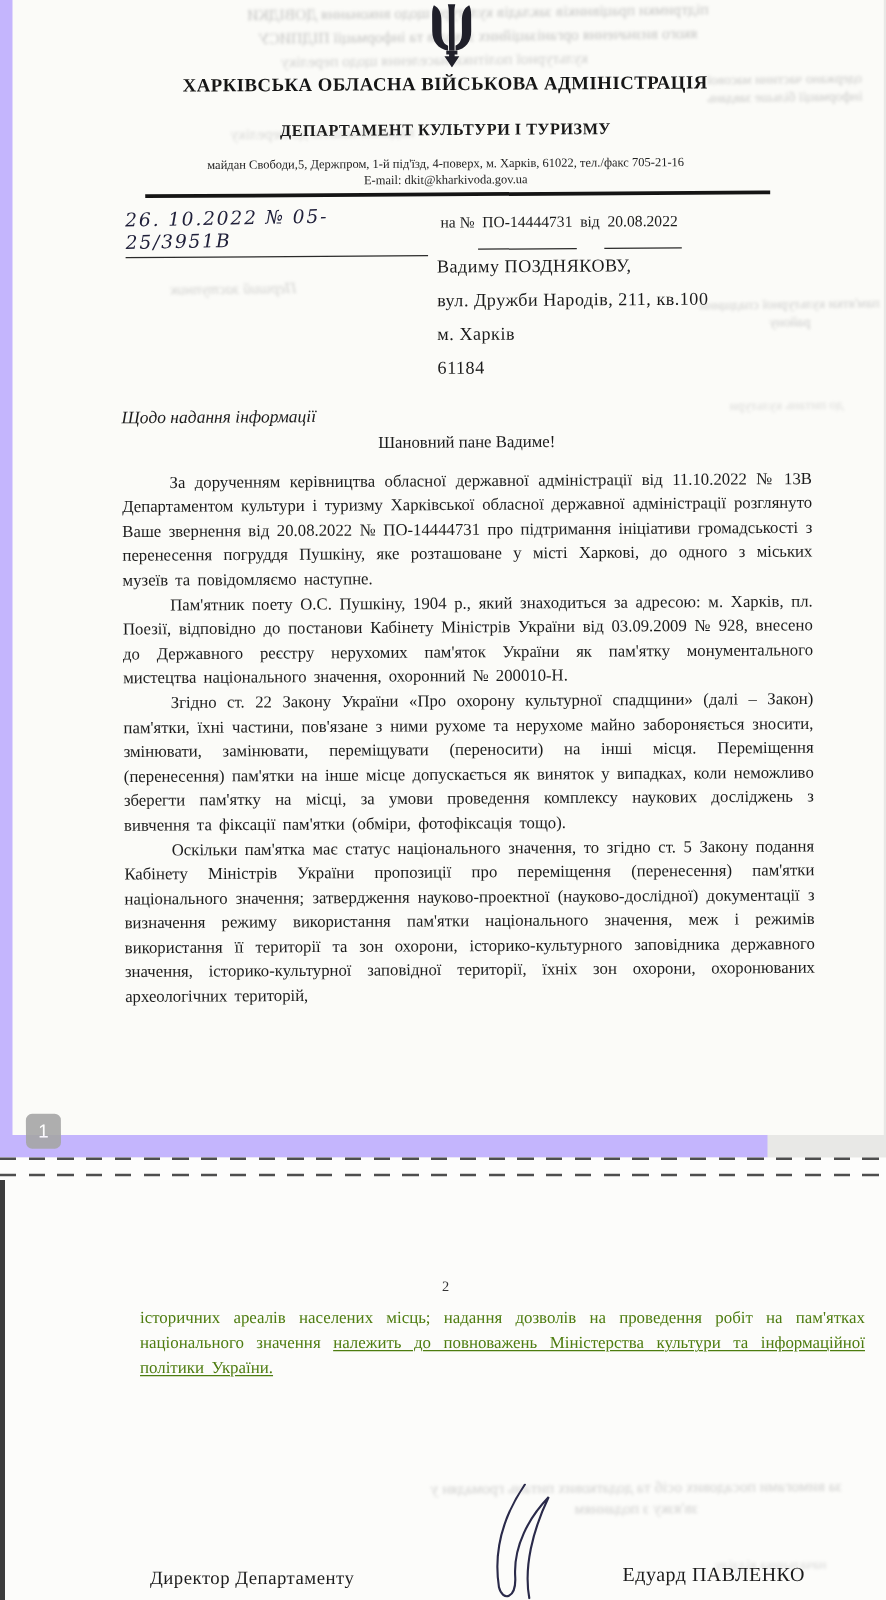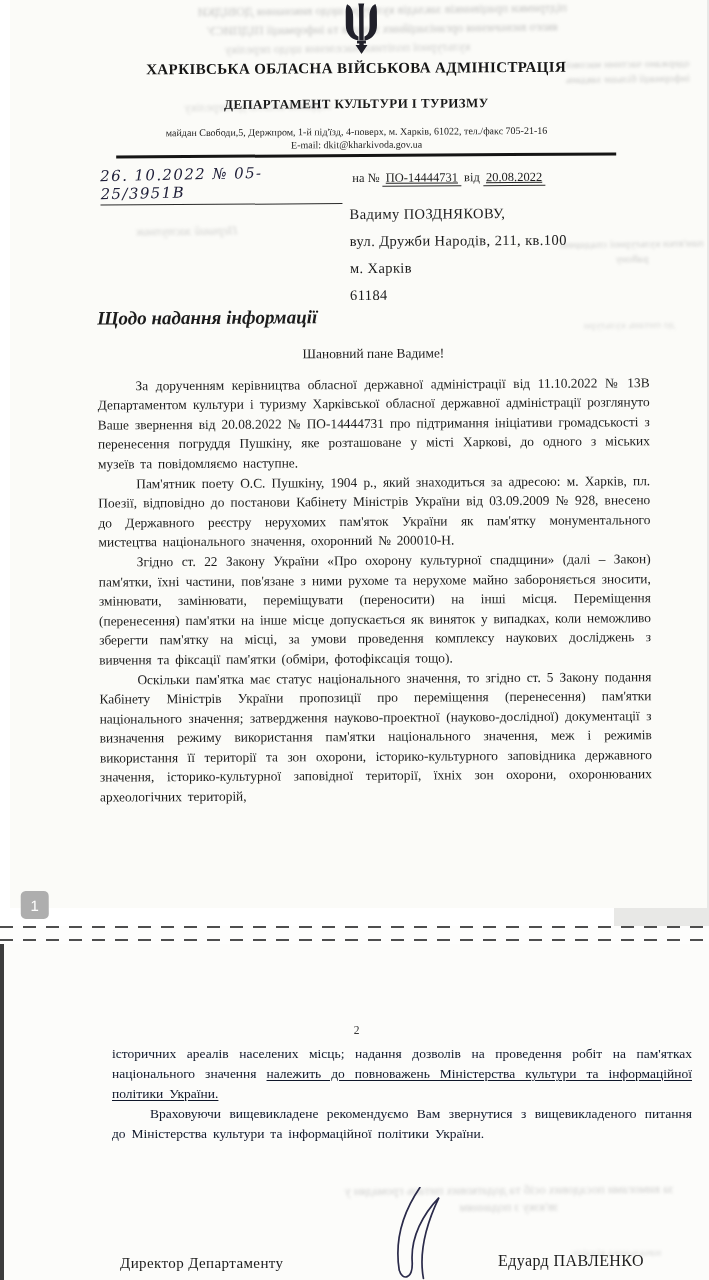--- a/index.html
+++ b/index.html
@@ -1,43 +1,43 @@
 <!DOCTYPE html>
 <html><head>
 <meta charset="utf-8">
 <style>
   html,body{margin:0;padding:0;background:#e8e8e6;}
   .screen{position:relative;width:709px;height:1280px;overflow:hidden;
     font-family:"Liberation Serif",serif;color:#1c1c1c;background:#e8e8e6;}
 
   
-  .page1{position:absolute;left:0;top:0;width:614px;height:926px;background:#ffffff;}
+  .page1{position:absolute;left:0;top:0;width:614px;height:926px;background:#c4b5fd;}
   .paper{position:absolute;left:10px;top:0;width:697px;height:908px;background:#fbfbf8;}
   .p1content{position:absolute;left:0;top:0;width:100%;height:100%;transform:rotate(-0.35deg);}
 
   .emblem{position:absolute;left:331px;top:2px;width:46px;height:52px;}
   .org{position:absolute;left:0;top:60px;width:100%;text-align:center;
     font-weight:bold;font-size:15px;letter-spacing:.4px;color:#161616;}
   .dept{position:absolute;left:0;top:96px;width:100%;text-align:center;
     font-weight:bold;font-size:13px;letter-spacing:.4px;color:#1a1a1a;}
   .addr{position:absolute;left:0;top:126px;width:100%;text-align:center;font-size:10px;color:#222;}
   .email{position:absolute;left:0;top:139px;width:100%;text-align:center;font-size:10px;color:#222;}
   .rule{position:absolute;left:108px;top:154px;width:500px;height:3px;background:#151515;}
 
   .ref-left{position:absolute;left:92px;top:164px;width:242px;padding-bottom:3px;
     border-bottom:1.6px solid #2a2a2a;}
   .hand{font-family:"DejaVu Serif",serif;font-style:italic;font-size:15px;
     letter-spacing:1.4px;color:#20203a;transform:rotate(-0.8deg);display:inline-block;}
   .ref-right{position:absolute;left:344px;top:171px;font-size:12.5px;color:#1d1d1d;white-space:nowrap;}
-  .uline{border-bottom:1px solid #2a2a2a;padding:0 3px 1px 3px;text-decoration:underline;}
+  .uline{border-bottom:1px solid #2a2a2a;padding:0 3px 14px 3px;}
 
   .recipient{position:absolute;left:341px;top:201px;font-size:14.5px;line-height:27px;
     letter-spacing:.4px;color:#1b1b1b;}
-  .subject{position:absolute;left:88px;top:306px;font-style:italic;font-weight:bold;
-    font-size:19px;color:#1b1b1b;}
+  .subject{position:absolute;left:88px;top:326px;font-style:italic;font-weight:normal;
+    font-size:14px;color:#1b1b1b;}
 
   .body1{position:absolute;left:88px;top:344px;width:552px;font-size:13.4px;
     line-height:19.6px;text-align:justify;color:#1c1c1c;}
   .body1 p{margin:0;text-indent:38px;word-spacing:2.4px;}
   .salut{text-align:center;margin:0 0 11px 0;}
 
   .pagebadge{position:absolute;left:8px;top:889px;width:28px;height:28px;background:#a6a6a6;
     border-radius:5px;color:#fff;font-family:"Liberation Sans",sans-serif;font-size:15px;
     display:flex;align-items:center;justify-content:center;opacity:.9;}
 
@@ -46,21 +46,21 @@
   .dash{position:absolute;left:0;width:709px;height:2px;
     background:repeating-linear-gradient(90deg,#4e4e4e 0 13px,transparent 13px 23px);}
   .d1{top:0;}
   .d2{top:13px;}
 
   
   .page2{position:absolute;left:0;top:944px;width:709px;height:336px;background:#fcfcfa;
     border-left:4px solid #3c3c3c;box-sizing:border-box;}
   .pagenum2{position:absolute;left:0;top:80px;width:100%;text-align:center;font-size:11.5px;color:#333;}
   .body2{position:absolute;left:108px;top:100px;width:580px;font-size:13.5px;line-height:20px;
-    text-align:justify;color:#0f172a;}
+    text-align:justify;color:#4d7c0f;}
   .body2 p{margin:0;text-indent:38px;word-spacing:2.6px;}
   .body2 p.noindent{text-indent:0;}
   .u{text-decoration:underline;text-decoration-thickness:1px;text-underline-offset:2px;}
 
   .sig-svg{position:absolute;left:362px;top:243px;width:130px;height:96px;z-index:3;}
   .signer-title{position:absolute;left:116px;top:311px;font-size:15px;letter-spacing:.4px;}
   .signer-name{position:absolute;left:494px;top:308px;font-size:16px;letter-spacing:.4px;}
 
   
   .bleed{position:absolute;color:#8f8f8f;opacity:.5;filter:blur(1.4px);
@@ -149,21 +149,20 @@
 
     <div class="bleed b8">за вимогами посадових осіб та додаткових питань громадян у зв'язку з поданням</div>
     <div class="bleed b9">начальника відділу</div>
 
     <div class="pagenum2">2</div>
 
     <div class="body2">
       <p class="noindent">
         <span>історичних ареалів населених місць; надання дозволів на проведення робіт на пам'ятках національного значення </span><span class="u">належить до повноважень Міністерства культури та інформаційної політики України.</span>
       </p>
-      <p>Враховуючи вищевикладене рекомендуємо Вам звернутися з вищевикладеного питання до Міністерства культури та інформаційної політики України.</p>
     </div>
 
     <svg class="sig-svg" viewBox="0 0 100 96">
       <path d="M34 2 C20 28 14 56 22 86 C26 97 37 94 34 76 C30 52 40 28 54 10 C44 38 40 68 47 92" fill="none" stroke="#2a2a4a" stroke-width="1.7" stroke-linecap="round" transform="rotate(6 50 48)"></path>
     </svg>
 
     <div class="signer-title">Директор Департаменту</div>
     <div class="signer-name">Едуард ПАВЛЕНКО</div>
   </div>
 

